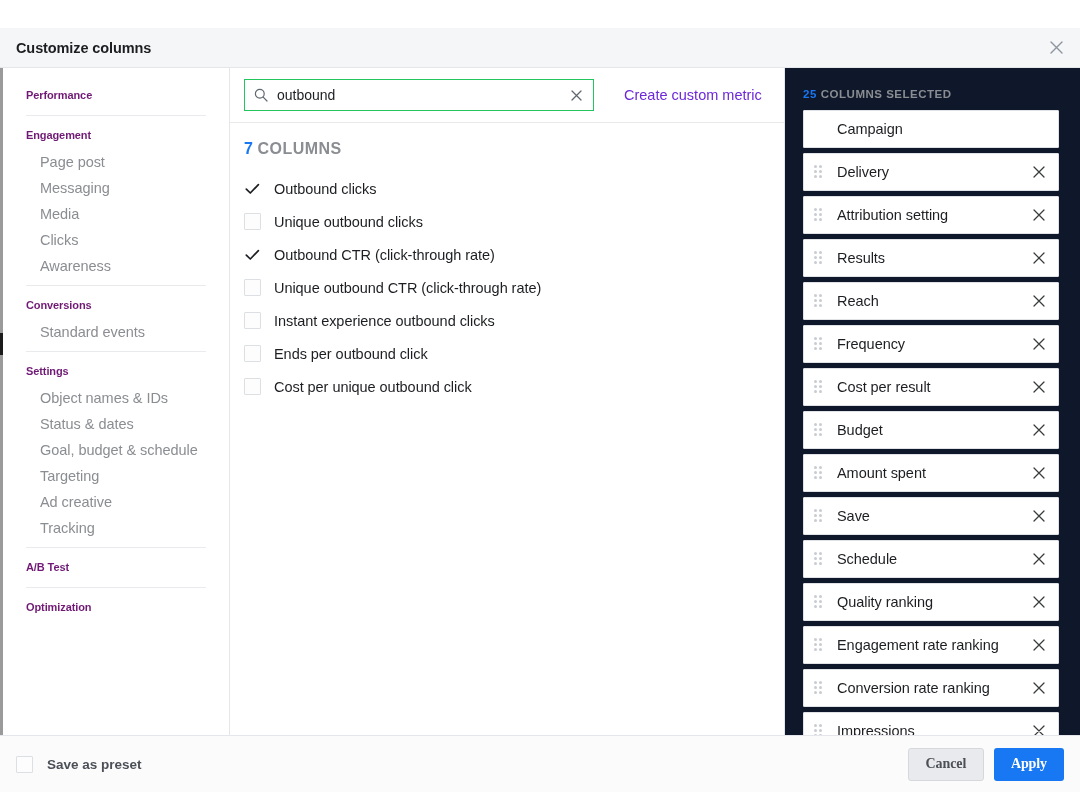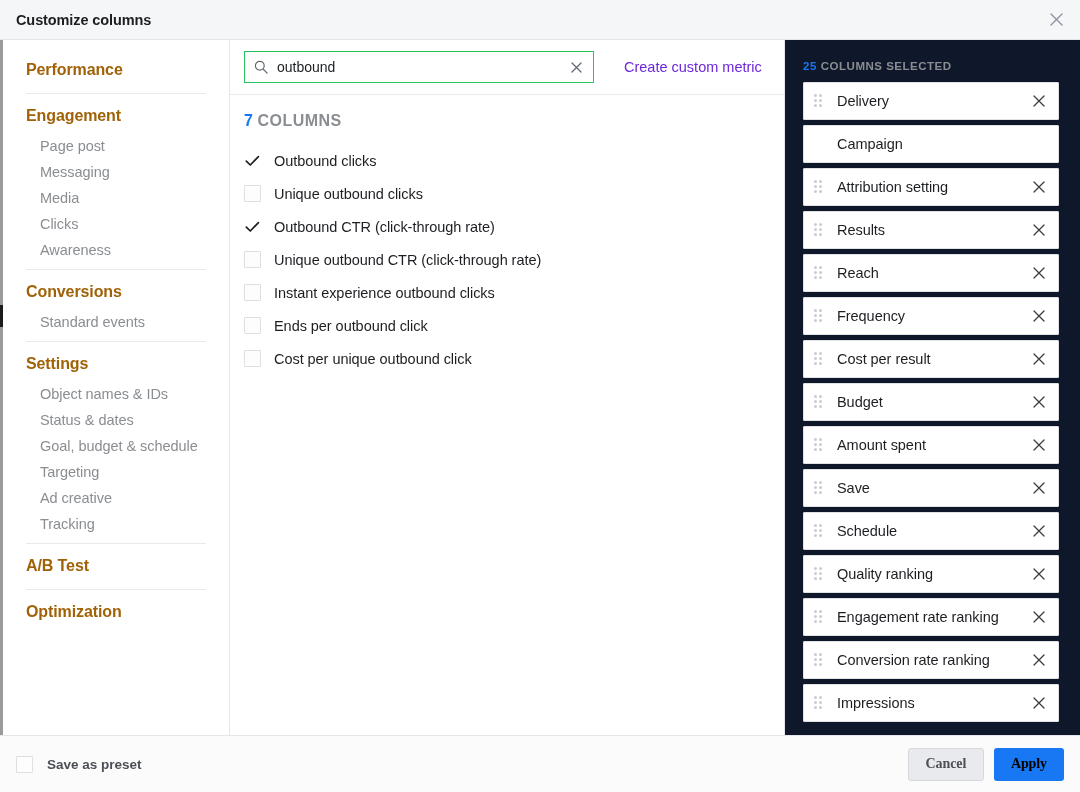--- a/index.html
+++ b/index.html
@@ -25,20 +25,21 @@
   
   .header {
     height: 40px;
     min-height: 40px;
     background: #f5f6f7;
     border-bottom: 1px solid #e4e6eb;
     display: flex;
     align-items: center;
     padding: 0 14px 0 16px;
     position: relative;
+    margin-top: 28px;
   }
   .header-title {
     font-size: 14.5px;
     font-weight: bold;
     color: #1c1e21;
     letter-spacing: -0.1px;
   }
   .header-close {
     position: absolute;
     right: 12px;
@@ -79,23 +80,23 @@
   .sidebar {
     width: 227px;
     min-width: 227px;
     background: #ffffff;
     border-right: 1px solid #e4e6eb;
     padding: 14px 0 0 0;
     overflow: hidden;
   }
   .side-group { padding: 0 14px 0 23px; }
   .side-head {
-    font-size: 16px;
+    font-size: 11px;
     font-weight: bold;
-    color: #a16207;
+    color: #701a75;
     padding: 7px 0 8px 0;
     cursor: pointer;
     letter-spacing: -0.1px;
   }
   .side-item {
     font-size: 14.5px;
     color: #8a8d91;
     padding: 5px 0 5px 14px;
     cursor: pointer;
     letter-spacing: -0.05px;
@@ -318,21 +319,21 @@
   }
   .btn-cancel {
     background: #e9eaed;
     color: #4b4f56;
     border-color: #d6d8db;
     margin-right: 10px;
     min-width: 76px;
   }
   .btn-apply {
     background: #1877f2;
-    color: #000000;
+    color: #ffffff;
     min-width: 70px;
   }
 </style>
 </head>
 <body>
 
 <div id="dialog">
 
   <div class="header">
     <div class="header-title">Customize columns</div>
@@ -450,38 +451,38 @@
           </div>
         </div>
     </div>
 
     <div class="right">
       <div class="sel-count">
         <span class="num">25</span><span style="margin-left:4px">COLUMNS SELECTED</span>
       </div>
       <div class="sel-list" id="sel-list">
           <div class="sel-row">
-            <span class="drag-handle">
-              <i></i>
-              <i></i>
-              <i></i>
-              <i></i>
-              <i></i>
-              <i></i>
-            </span>
-            <span class="sel-label">Delivery</span>
-            <span class="sel-remove">
-              <svg width="12" height="12" viewBox="0 0 12 12" aria-hidden="true">
-                <path d="M1 1 L11 11 M11 1 L1 11" stroke="currentColor" stroke-width="1.25" fill="none" stroke-linecap="round"></path>
-              </svg>
-            </span>
-          </div>
-          <div class="sel-row">
             <span class="drag-spacer"></span>
             <span class="sel-label">Campaign</span>
+          </div>
+          <div class="sel-row">
+            <span class="drag-handle">
+              <i></i>
+              <i></i>
+              <i></i>
+              <i></i>
+              <i></i>
+              <i></i>
+            </span>
+            <span class="sel-label">Delivery</span>
+            <span class="sel-remove">
+              <svg width="12" height="12" viewBox="0 0 12 12" aria-hidden="true">
+                <path d="M1 1 L11 11 M11 1 L1 11" stroke="currentColor" stroke-width="1.25" fill="none" stroke-linecap="round"></path>
+              </svg>
+            </span>
           </div>
           <div class="sel-row">
             <span class="drag-handle">
               <i></i>
               <i></i>
               <i></i>
               <i></i>
               <i></i>
               <i></i>
             </span>

